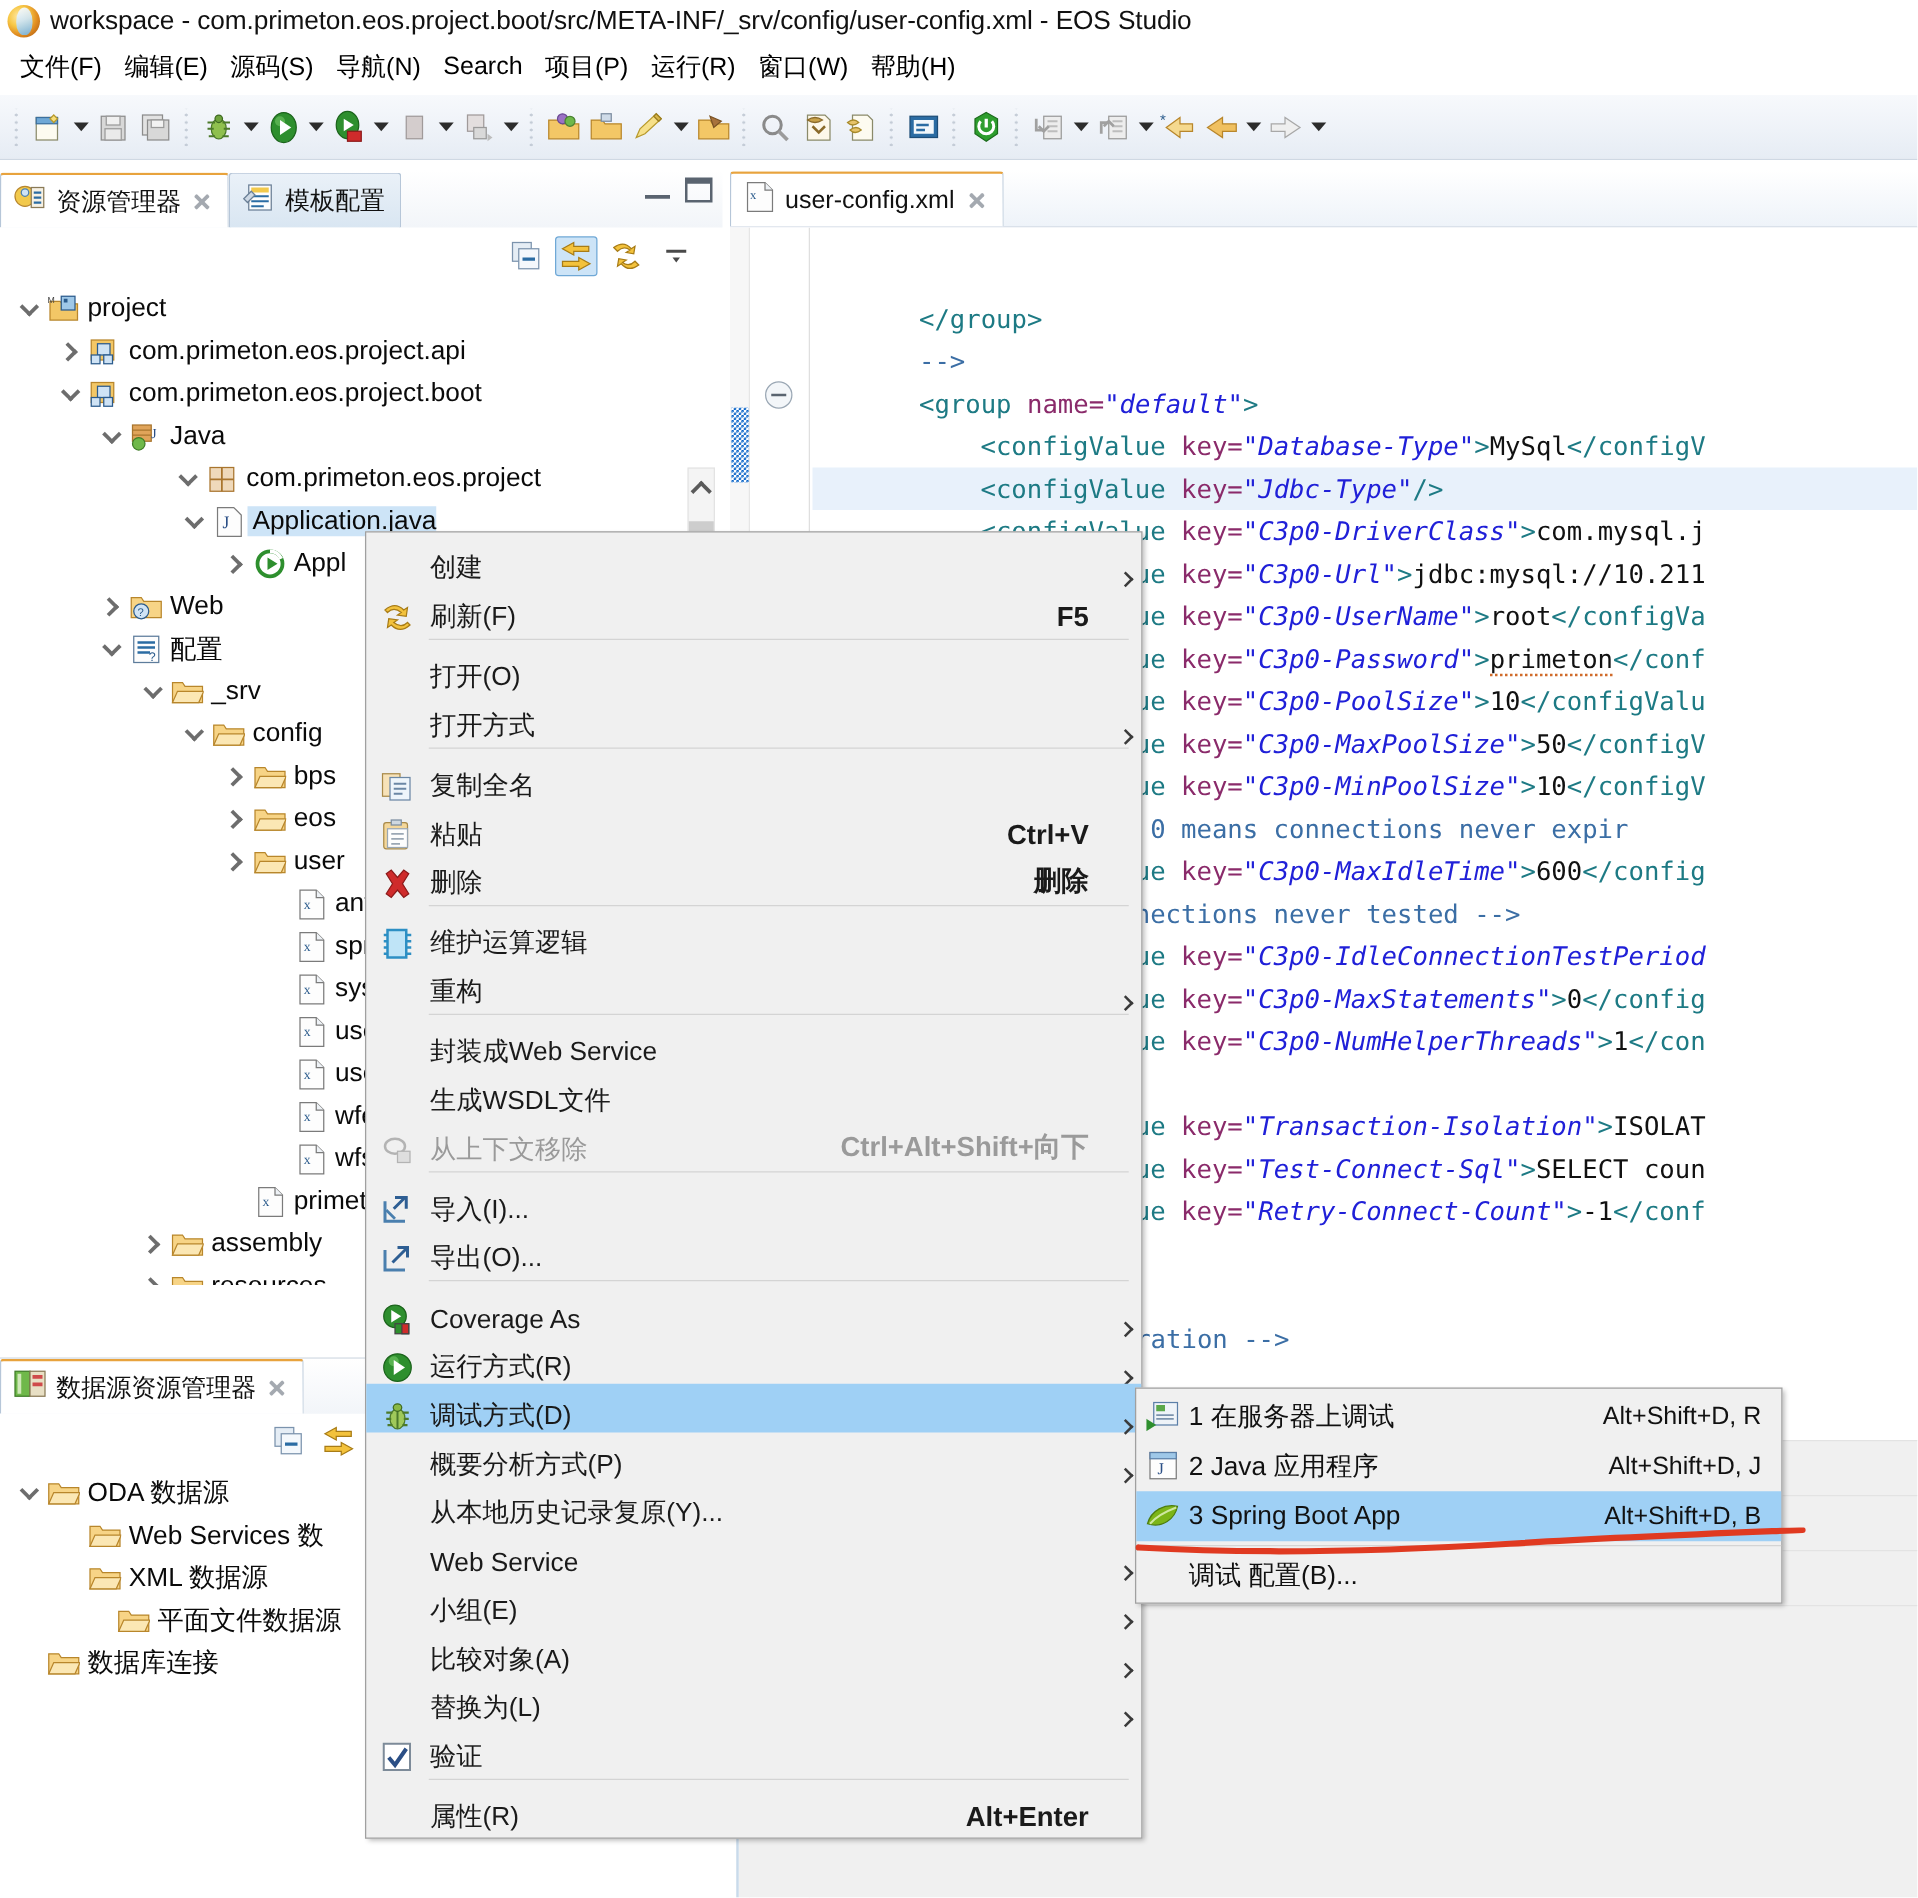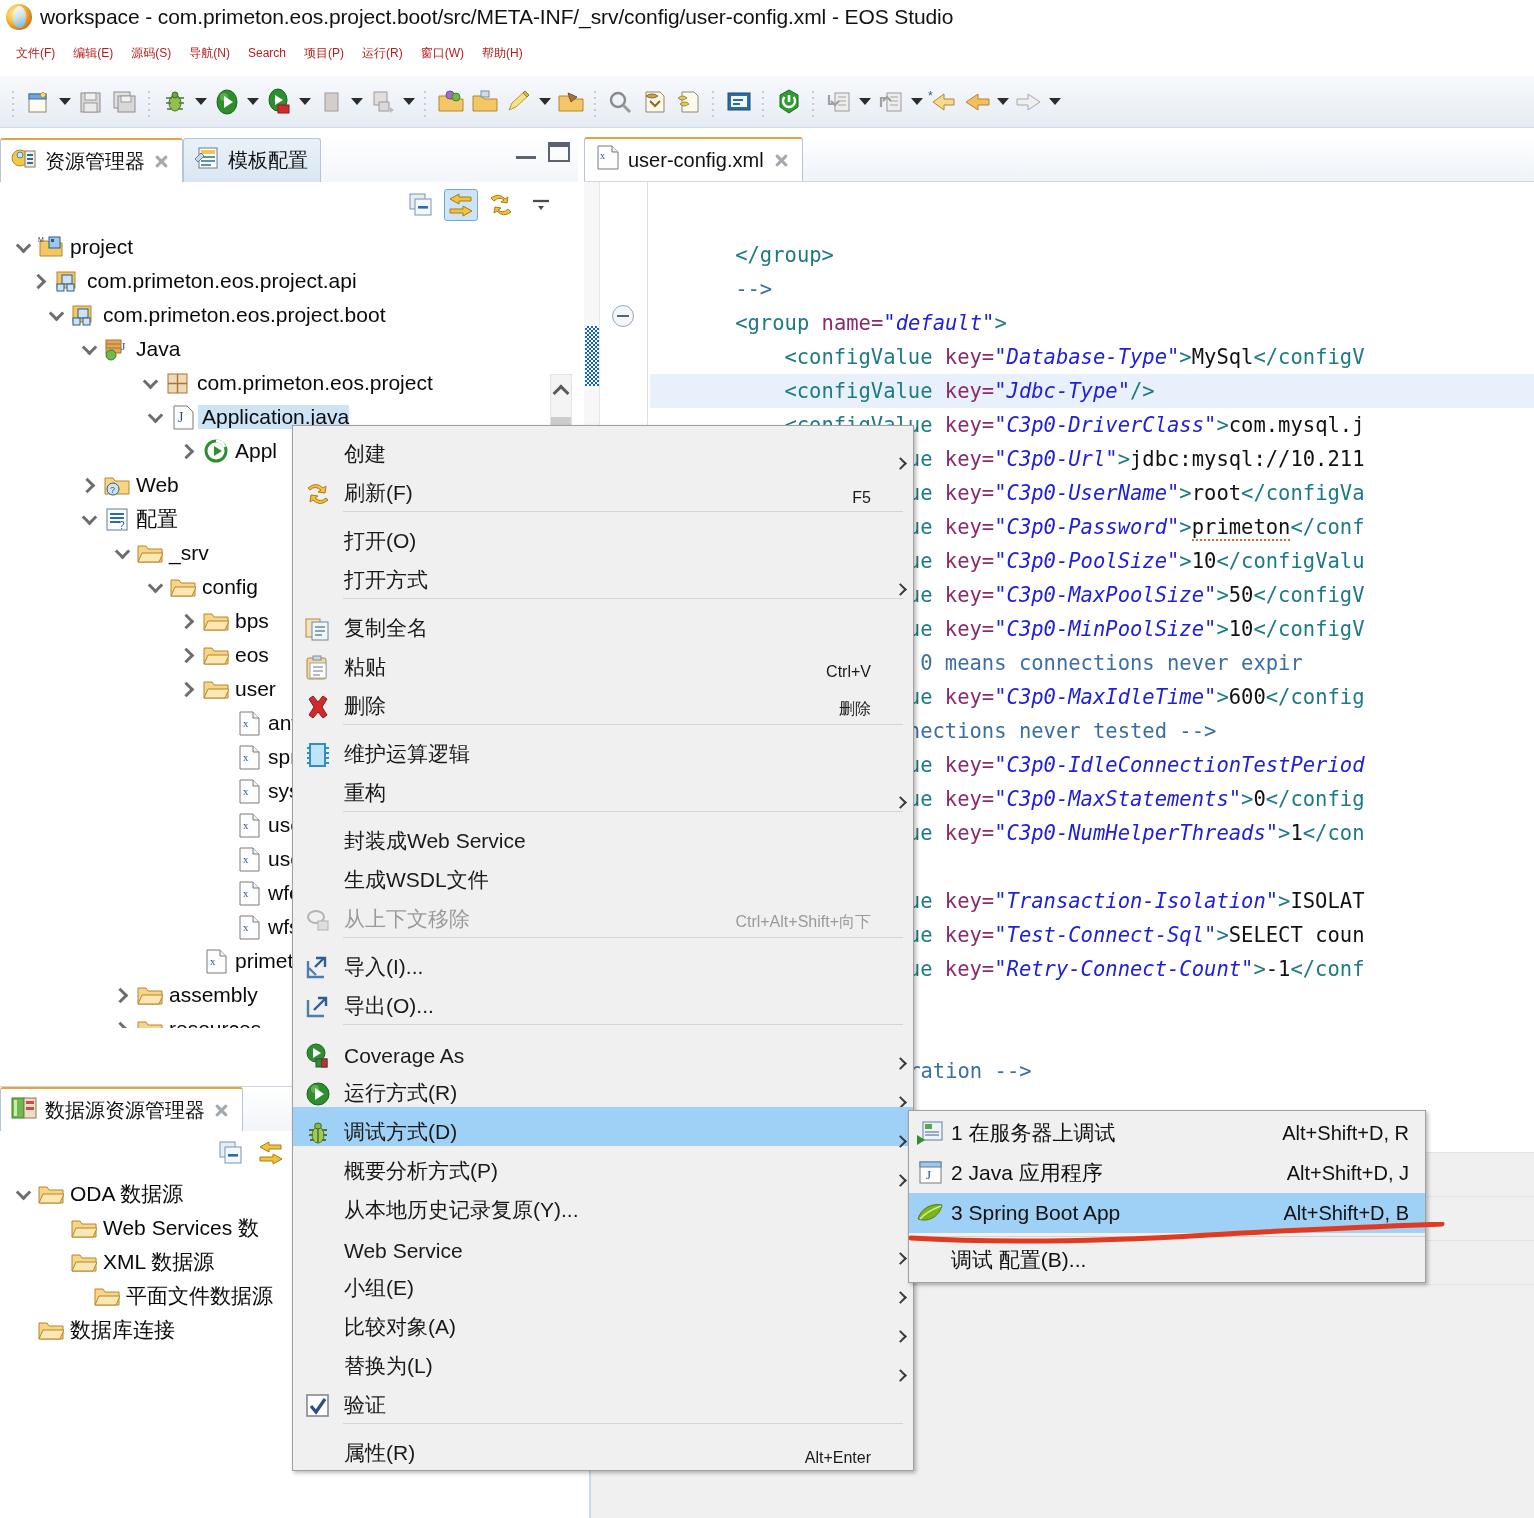--- a/index.html
+++ b/index.html
@@ -41,21 +41,21 @@
     opacity: .92;
   }
 
   
   .menubar {
     position: absolute; left: 0; top: 34px; width: 1534px; height: 38px;
     background: #ffffff;
     display: flex; align-items: center; padding-left: 8px; gap: 2px;
   }
   .menubar .mitem {
-    font-size: 12px; color: #b91c1c; padding: 2px 8px; white-space: nowrap;
+    font-size: 20px; color: #000000; padding: 2px 8px; white-space: nowrap;
     cursor: default;
   }
 
   
   .toolbar {
     position: absolute; left: 0; top: 76px; width: 1534px; height: 52px;
     background: linear-gradient(to bottom, #f7f9fc 0%, #eef2f8 55%, #e6ecf4 100%);
     border-bottom: 1px solid #cfd8e3;
     display: flex; align-items: center; padding-left: 6px;
   }
@@ -245,21 +245,21 @@
     z-index: 40;
   }
   .ctx-item {
     display:flex; align-items:flex-end; height: 39px; position: relative;
     font-size: 21px; color: #1a1a1a; padding-left: 0;
   }
   .ctx-item.hl { background: #9fd0f5; }
   .ctx-item.disabled { color: #9a9a9a; }
   .ctx-ico { width: 50px; flex:0 0 auto; display:flex;align-items:center;justify-content:center; }
   .ctx-lab { flex: 1 1 auto; white-space: nowrap; }
-  .ctx-key { color:#1a1a1a; font-size:16px; padding-right: 16px; white-space:nowrap;}
+  .ctx-key { color:#1a1a1a; font-size:22px; padding-right: 16px; white-space:nowrap;font-weight:bold;}
   .ctx-item.disabled .ctx-key { color:#9a9a9a; }
   .ctx-sub { width:26px; flex:0 0 auto; display:flex;align-items:center;justify-content:center;}
   .sub-arrow {
     width:9px;height:9px;border-right:2.5px solid #3a3a3a;border-top:2.5px solid #3a3a3a;
     transform: rotate(45deg);
   }
   .ctx-sep { height:1px; background:#d4d4d4; margin: 4px 10px 4px 50px; }
   .ctx-item .ctx-lab { border-left: 1px solid transparent; }
 
   
@@ -585,21 +585,21 @@
               <svg width="27" height="23" viewBox="0 0 27 23">
                 <path d="M2 5 h8 l2 2 h12 v13 h-22z" fill="#f3c766" stroke="#b8862b"></path>
                 <rect x="11" y="1" width="11" height="11" fill="#9fc8e8" stroke="#2b5b8c"></rect>
                 <rect x="13" y="3" width="3" height="3" fill="#2b5b8c"></rect>
                 <text x="0" y="6" font-size="7" fill="#444">M</text>
               </svg>
             </span>
           </span>
           <span class="tlab">project</span>
         </div>
-        <div class="trow" style="padding-left: 27px;">
+        <div class="trow" style="padding-left: 43px;">
           <span class="twist">
             <span class="chev right"></span>
           </span>
           <span class="ticon">
             <span style="display: flex; align-items: center; justify-content: center;">
               <svg width="26" height="23" viewBox="0 0 26 23">
                 <rect x="2" y="2" width="18" height="16" fill="#f3c766" stroke="#b8862b"></rect>
                 <rect x="7" y="5" width="10" height="9" fill="#cfe3f5" stroke="#2b5b8c"></rect>
                 <rect x="2" y="14" width="7" height="7" fill="#cfe3f5" stroke="#2b5b8c"></rect>
                 <rect x="12" y="14" width="7" height="7" fill="#cfe3f5" stroke="#2b5b8c"></rect>

